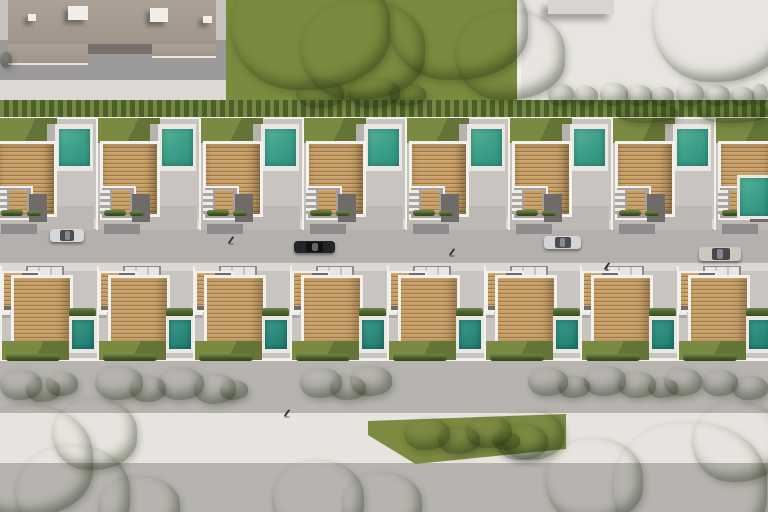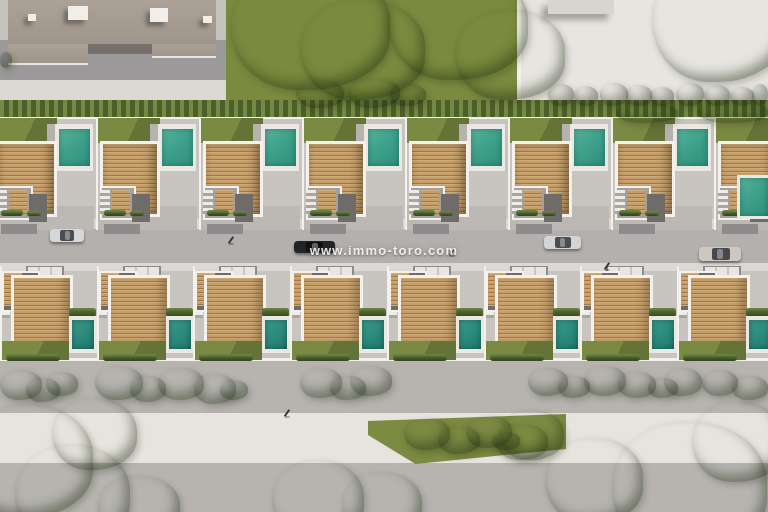--- a/index.html
+++ b/index.html
@@ -421,14 +421,13 @@
     <div class="abs shadowblob" style="left: 590px; top: 432px; width: 130px; height: 84px;"></div>
     <div class="abs foliage" style="left: -32px; top: 405px; width: 125px; height: 112px;"></div>
     <div class="abs foliage" style="left: 15px; top: 445px; width: 115px; height: 100px;"></div>
     <div class="abs foliage" style="left: 52px; top: 398px; width: 85px; height: 72px;"></div>
     <div class="abs foliage" style="left: 98px; top: 476px; width: 82px; height: 62px;"></div>
     <div class="abs foliage" style="left: 272px; top: 460px; width: 92px; height: 80px;"></div>
     <div class="abs foliage" style="left: 342px; top: 472px; width: 80px; height: 66px;"></div>
     <div class="abs foliage" style="left: 545px; top: 438px; width: 98px; height: 86px;"></div>
     <div class="abs foliage" style="left: 612px; top: 422px; width: 155px; height: 132px;"></div>
     <div class="abs foliage" style="left: 692px; top: 402px; width: 92px; height: 80px;"></div>
-    <div class="watermark">www.immo-toro.com</div>
   </div>
 
 </body></html>

